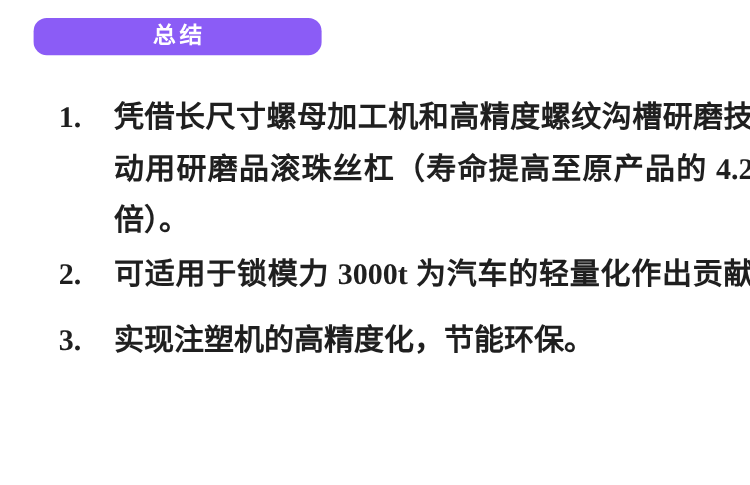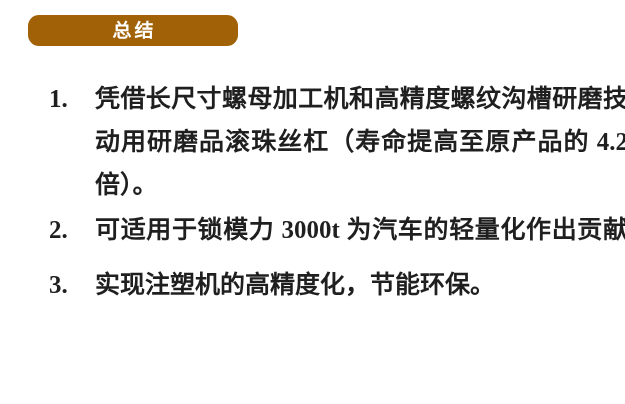--- a/index.html
+++ b/index.html
@@ -12,23 +12,23 @@
     width: 625px;
     height: 404px;
     background: #ffffff;
     overflow: hidden;
     font-family: "Liberation Serif", "DejaVu Serif", serif;
   }
   .pill {
     position: absolute;
     left: 28px;
     top: 15px;
-    width: 210px;
+    width: 240px;
     height: 31px;
-    background: #a16207;
+    background: #8b5cf6;
     border-radius: 11px;
     display: flex;
     align-items: center;
     justify-content: center;
   }
   .pill-text {
     color: #ffffff;
     font-family: "Liberation Sans", "DejaVu Sans", sans-serif;
     font-weight: bold;
     font-size: 19px;

